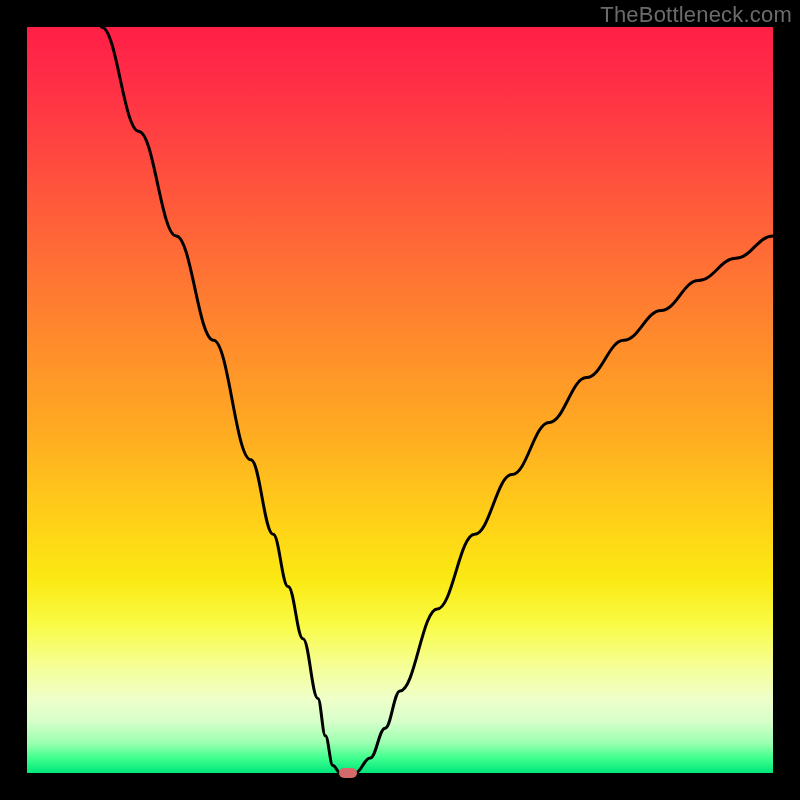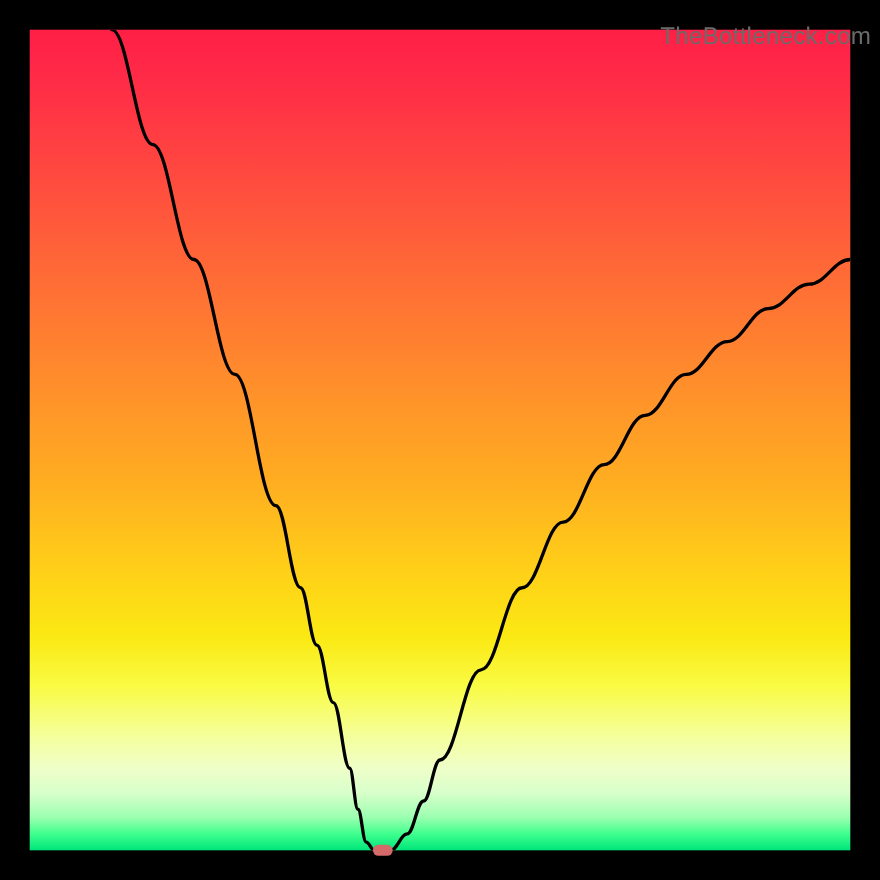--- a/index.html
+++ b/index.html
@@ -14,21 +14,21 @@
   .frame {
     position: absolute;
     left: 0;
     top: 0;
     width: 800px;
     height: 800px;
     background: #000;
   }
   .watermark {
     position: absolute;
-    top: 20px;
+    top: 2px;
     right: 8px;
     font-size: 22px;
     font-weight: 500;
     color: #6b6b6b;
     letter-spacing: 0.2px;
     z-index: 10;
   }
   .plot {
     position: absolute;
     left: 27px;

